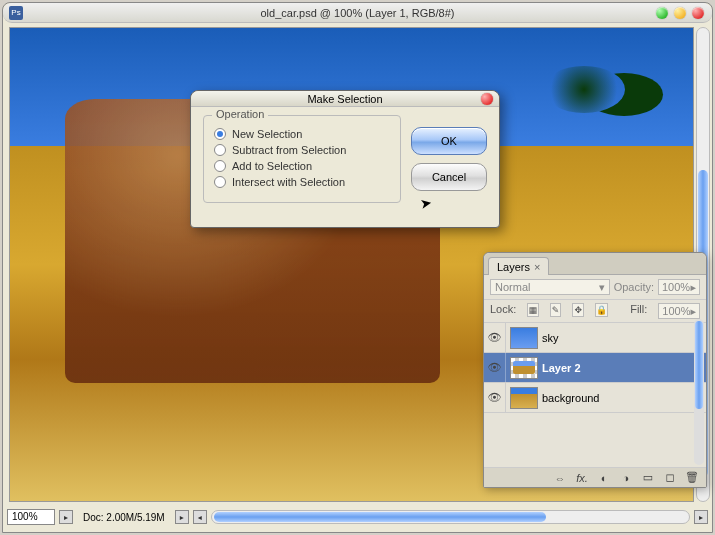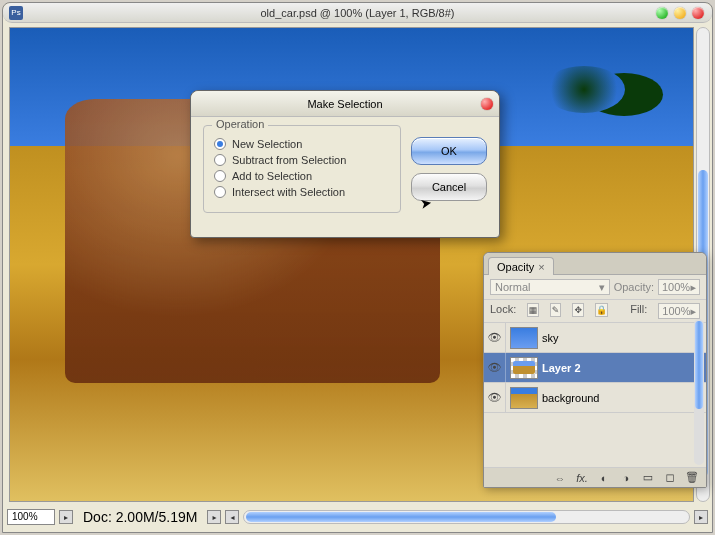--- a/index.html
+++ b/index.html
@@ -14,28 +14,28 @@
 .tl-y { background: radial-gradient(circle at 30% 30%, #fff0a0, #f0a000); }
 .tl-g { background: radial-gradient(circle at 30% 30%, #b0ffb0, #00a000); }
 .canvas-area { position: absolute; top: 24px; left: 6px; right: 18px; bottom: 30px; background: #000; border: 1px solid #999; overflow: hidden; }
 .canvas-img { width: 100%; height: 100%; background: linear-gradient(180deg, #1a5db8 0%, #3a7de0 25%, #c09020 25%, #d8a830 50%, #b07818 70%, #e0c060 100%); position: relative; }
 .canvas-img::before { content:""; position:absolute; left:8%; top:15%; width:55%; height:60%; background: radial-gradient(ellipse at 30% 20%, rgba(255,220,150,.4), rgba(0,0,0,0) 50%), linear-gradient(#8a3f18, #6a2f10); border-radius: 30px 40px 10px 10px / 20px 30px 10px 10px; opacity:.9;}
 .canvas-img::after { content:""; position:absolute; right:10%; top:8%; width:12%; height:10%; background: radial-gradient(circle at 50% 50%, #0a3a0a, transparent 70%); border-radius:50%; box-shadow: 40px 5px 0 -2px #0a3a0a;}
 .vscroll { position: absolute; top: 24px; right: 2px; bottom: 30px; width: 14px; background: #eee; border: 1px solid #bbb; border-radius: 7px; }
 .vscroll-thumb { position: absolute; top: 30%; bottom: 5%; left: 1px; right: 1px; background: linear-gradient(90deg, #b0d0ff, #6aa0f0, #b0d0ff); border-radius: 6px; }
 .statusbar { position: absolute; left: 4px; right: 4px; bottom: 4px; height: 22px; display: flex; align-items: center; gap: 4px; background: #ece9d8; }
 .zoom-box { width: 48px; height: 16px; background: #fff; border: 1px solid #888; padding: 0 4px; line-height: 14px; font-size: 10px; }
-.doc-info { font-size: 14px; padding: 0 6px; }
+.doc-info { font-size: 10px; padding: 0 6px; }
 .arrow-btn { width: 14px; height: 14px; border: 1px solid #888; background: #ddd; font-size: 8px; display: flex; align-items: center; justify-content: center; color:#333;}
 .hscroll { flex: 1; height: 14px; background: #eee; border: 1px solid #bbb; border-radius: 7px; position: relative; }
 .hscroll-thumb { position: absolute; left: 2px; right: 30%; top: 1px; bottom: 1px; background: linear-gradient(#b0d0ff, #6aa0f0, #b0d0ff); border-radius: 6px; }
 
 
 .dialog { position: absolute; left: 190px; top: 90px; width: 310px; background: #ece9d8; border: 1px solid #666; border-radius: 8px 8px 4px 4px; box-shadow: 4px 4px 12px rgba(0,0,0,.4); }
-.dlg-title { height: 26px; background: linear-gradient(#f4f4ec, #d8d6c8); border-radius: 8px 8px 0 0; display: flex; align-items: center; justify-content: center; position: relative; border-bottom: 1px solid #bbb; }
+.dlg-title { height: 16px; background: linear-gradient(#f4f4ec, #d8d6c8); border-radius: 8px 8px 0 0; display: flex; align-items: center; justify-content: center; position: relative; border-bottom: 1px solid #bbb; }
 .dlg-close { position: absolute; right: 6px; width: 12px; height: 12px; border-radius: 50%; background: radial-gradient(circle at 30% 30%, #ffb0b0, #d00); box-shadow: 0 0 1px #600;}
 .dlg-body { padding: 8px 12px 14px 12px; display: flex; gap: 10px; }
 .dlg-left { flex: 1; }
 .dlg-right { width: 76px; display: flex; flex-direction: column; gap: 8px; padding-top: 12px; }
 .fieldset { border: 1px solid #bbb; border-radius: 4px; padding: 8px 10px 10px 10px; margin-bottom: 10px; position: relative; }
 .fieldset > .legend { position: absolute; top: -8px; left: 8px; background: #ece9d8; padding: 0 4px; color: #555; }
 .row { display: flex; align-items: center; gap: 6px; margin: 4px 0; color: #333;}
 .num-input { width: 38px; height: 18px; border: 1px solid #888; background: #fff; padding: 0 3px; font-size: 11px; }
 .check { width: 13px; height: 13px; border: 1px solid #4a6; background: #fff; display: inline-flex; align-items: center; justify-content: center; color: #05a; font-size: 11px; font-weight: bold; }
 .radio { width: 12px; height: 12px; border: 1px solid #888; border-radius: 50%; display: inline-flex; align-items: center; justify-content: center; background:#fff;}
@@ -135,21 +135,21 @@
     <div class="dlg-right">
       <div class="aqua-btn">OK</div>
       <div class="grey-btn">Cancel</div>
     </div>
   </div>
 </div>
 <div class="cursor">➤</div>
 
 <div class="panel">
   <div class="panel-tabs">
-    <div class="panel-tab"><span>Opacity</span><span class="x">×</span></div>
+    <div class="panel-tab"><span>Layers</span><span class="x">×</span></div>
   </div>
   <div class="panel-ctrl">
     <div class="dd">
         <span>Normal</span>
         <span>▾</span>
       </div>
     <span class="label">Opacity:</span>
     <div class="pct">
         <span>100%</span>
         <span>▸</span>

